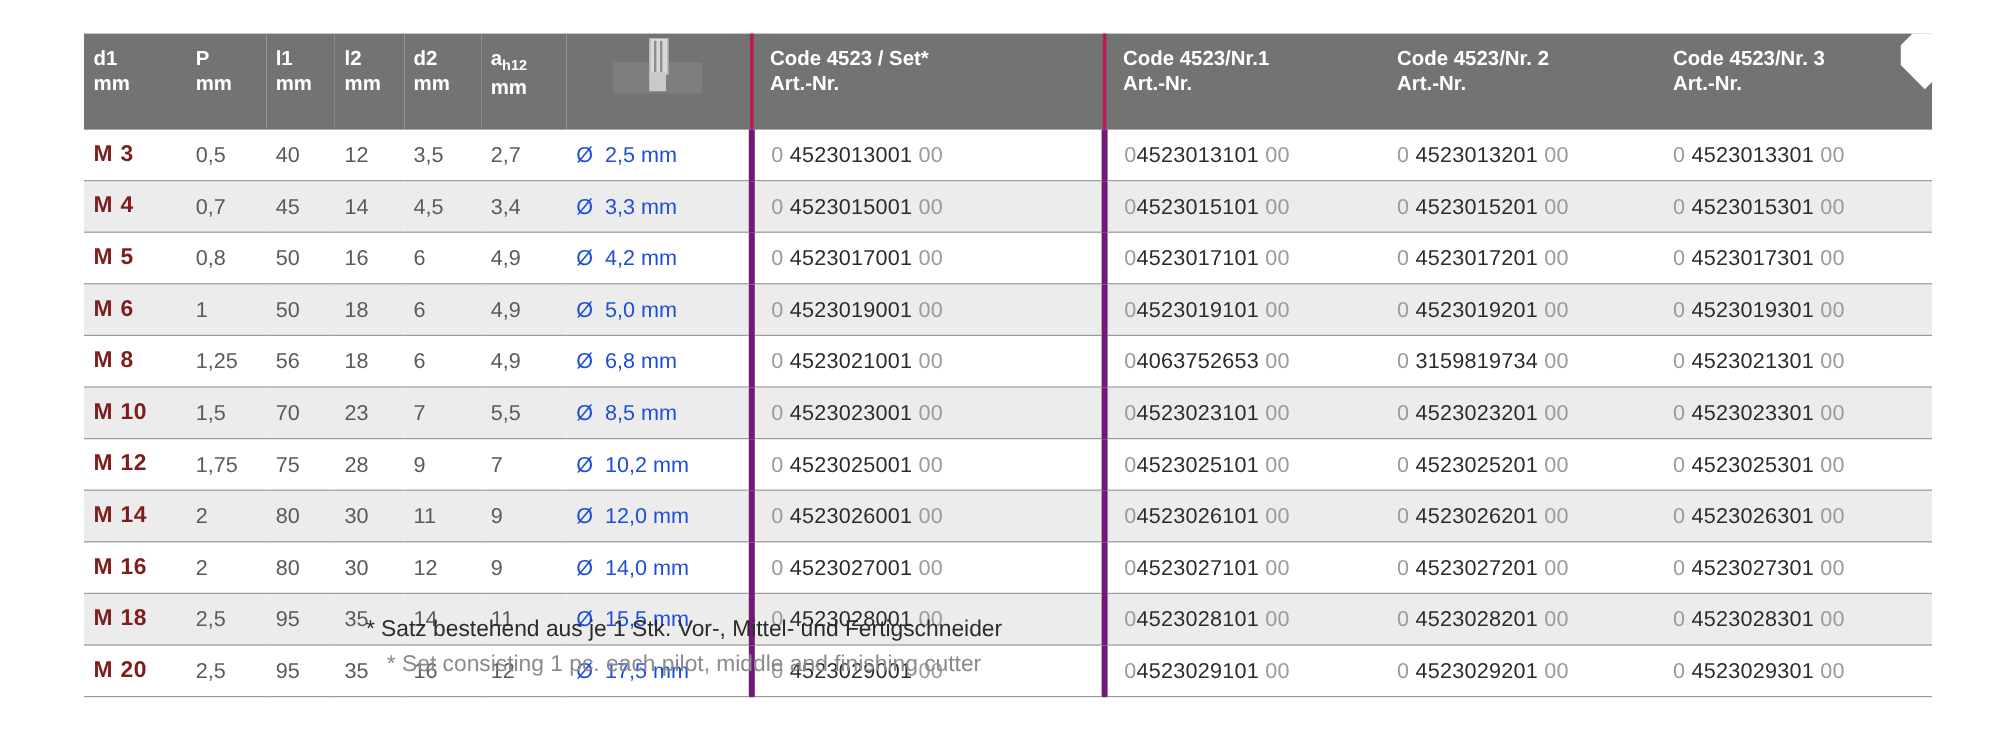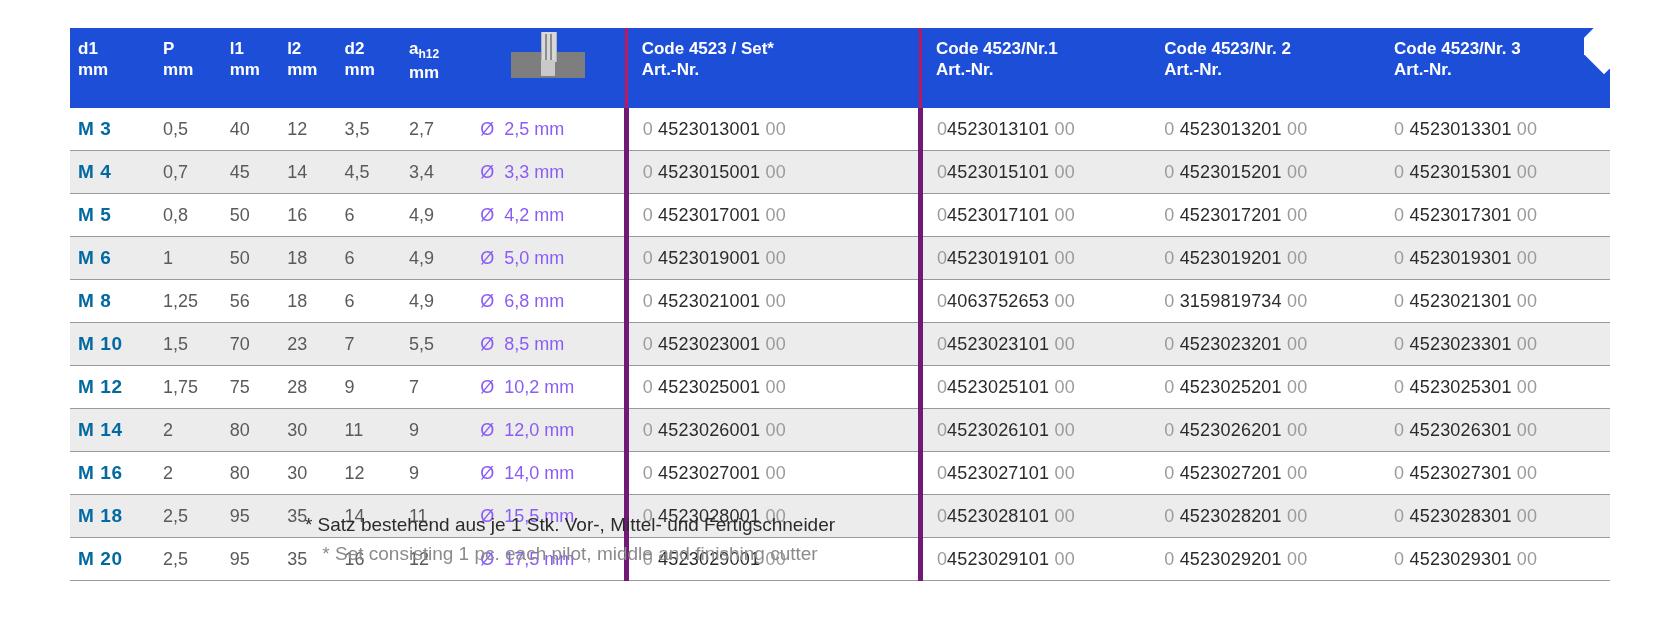--- a/index.html
+++ b/index.html
@@ -26,21 +26,21 @@
     top: 28px;
     width: 1540px;
   }
   table.spec {
     border-collapse: collapse;
     width: 1540px;
     table-layout: fixed;
   }
   
   thead th {
-    background: #1d4ed8;
+    background: #737373;
     color: #ffffff;
     font-size: 17px;
     font-weight: bold;
     text-align: left;
     vertical-align: top;
     padding: 10px 8px 12px 8px;
     line-height: 1.25;
     height: 58px;
   }
   thead th.num {
@@ -85,28 +85,28 @@
     padding: 6px 8px;
     border-bottom: 1px solid #9a9a9a;
     vertical-align: middle;
     height: 30px;
     white-space: nowrap;
   }
   tbody tr.alt td {
     background: #ececec;
   }
   tbody td.size {
-    color: #0369a1;
+    color: #7f1d1d;
     font-weight: bold;
     font-size: 19px;
     letter-spacing: 0.5px;
   }
   tbody td.size .m { margin-right: 6px; }
   tbody td.dia {
-    color: #8b5cf6;
+    color: #1d4ed8;
   }
   tbody td.dia .sym { margin-right: 10px; }
   tbody td.artnr {
     padding-left: 14px;
     font-size: 18px;
     color: #3a3a3a;
     letter-spacing: 0.2px;
   }
   tbody td.artnr .pre,
   tbody td.artnr .suf {

